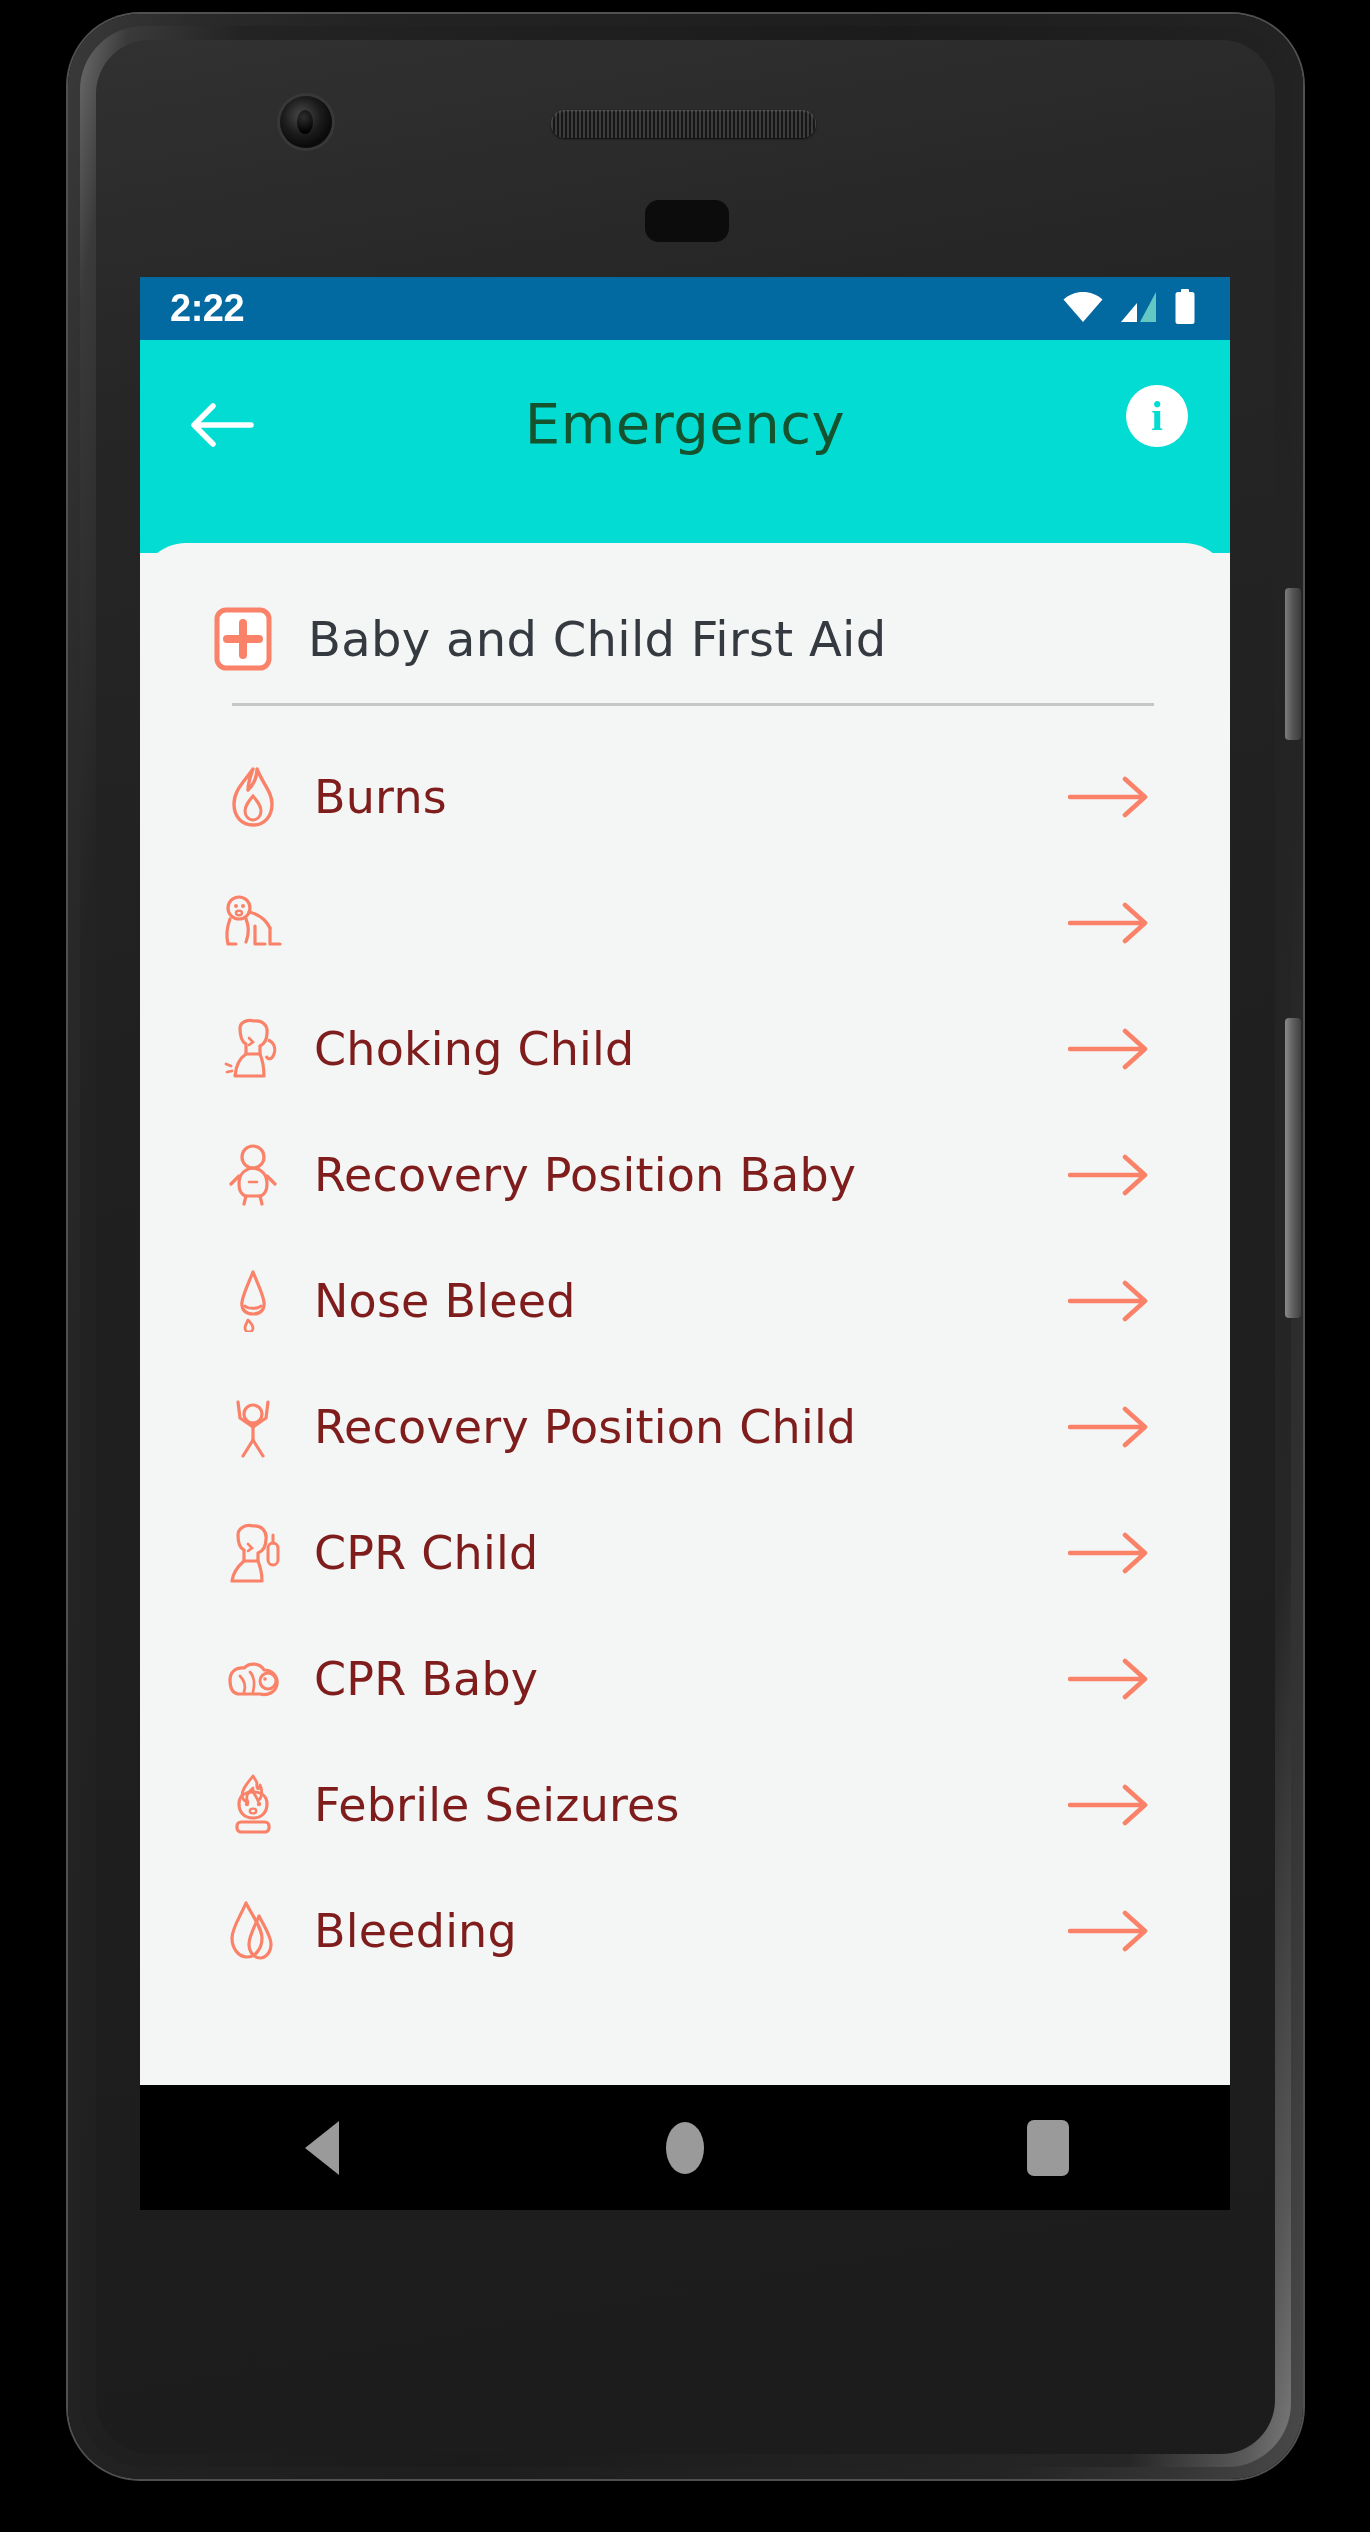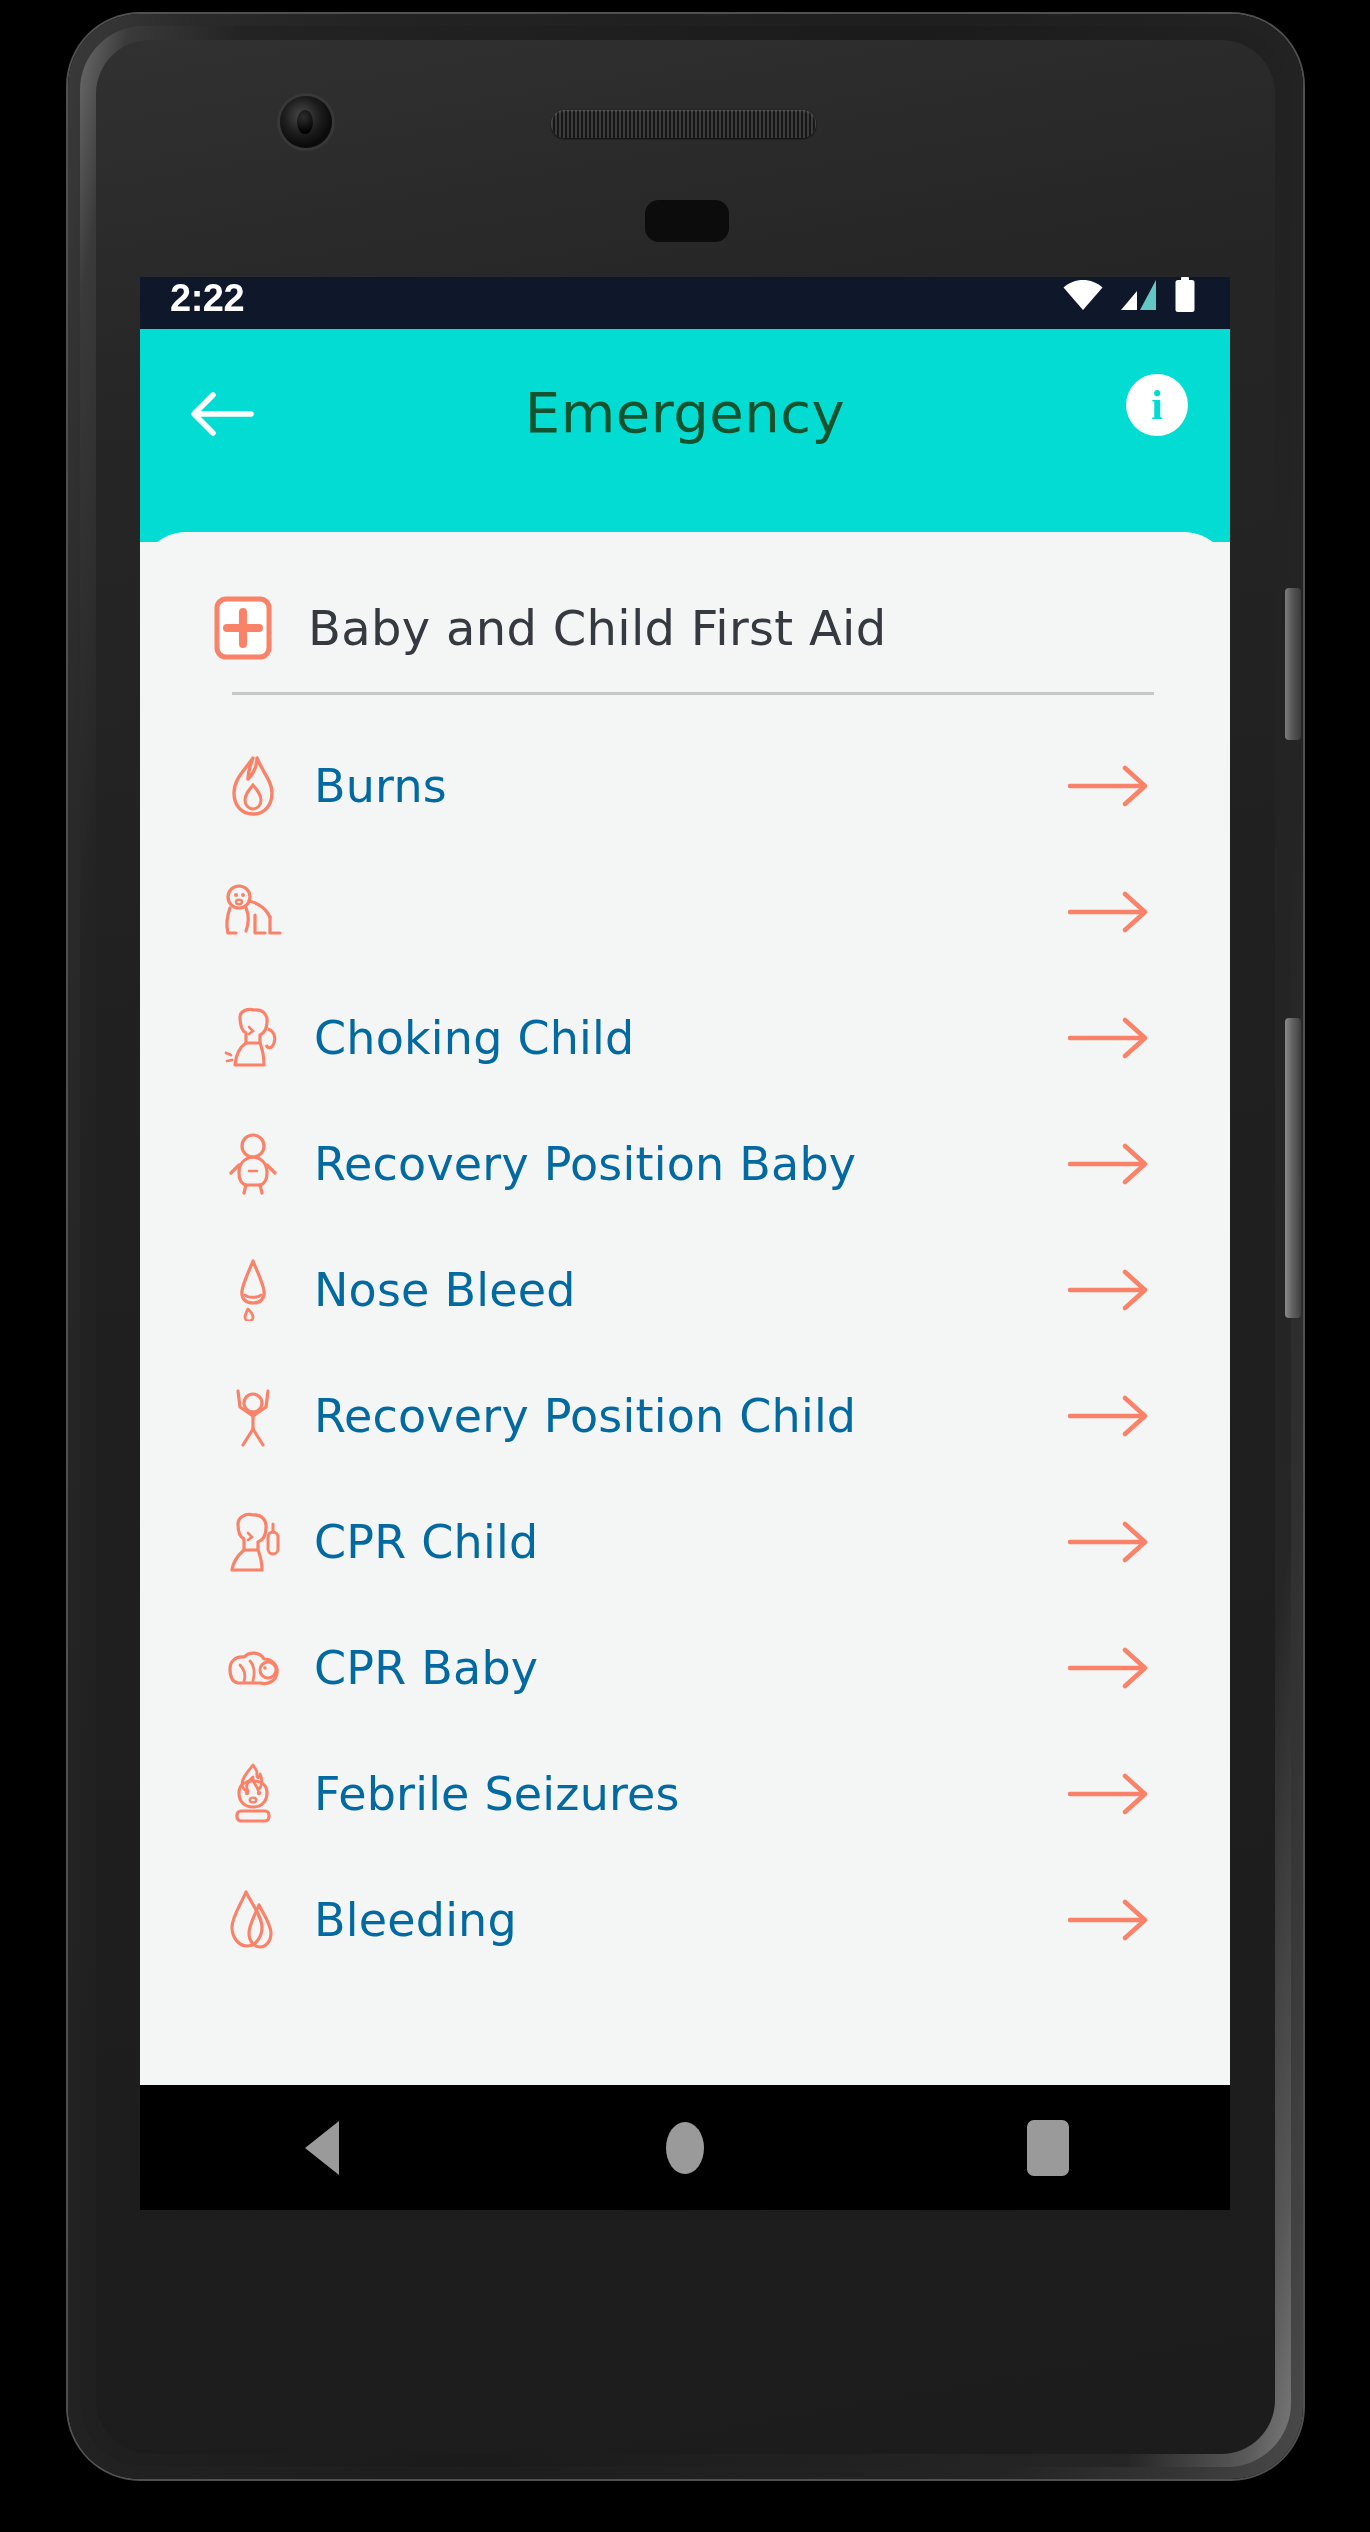--- a/index.html
+++ b/index.html
@@ -77,23 +77,23 @@
     position:absolute;
     left:140px; top:277px;
     width:1090px; height:1933px;
     background:#f4f5f5;
     overflow:hidden;
   }
 
   
   .status-bar {
     position:relative;
-    height:52px;
-    background:#0f172a;
-    display:flex; align-items:flex-start;
+    height:63px;
+    background:#0369a1;
+    display:flex; align-items:center;
     padding:0 34px 0 30px;
   }
   .status-time {
     color:#fff; font-size:38px; font-weight:700;
     font-family:"Liberation Sans", sans-serif;
     letter-spacing:-.5px;
   }
   .status-icons {
     margin-left:auto; display:flex; align-items:center; gap:16px;
   }
@@ -174,21 +174,21 @@
     display:flex; align-items:center;
     height:126px;
     padding-left:12px;
   }
   .row-icon {
     width:62px; height:62px;
     margin-right:30px; flex:none;
     display:flex; align-items:center; justify-content:center;
   }
   .row-label {
-    font-size:46px; color:#0369a1;
+    font-size:46px; color:#7f1d1d;
     font-family:"DejaVu Sans", sans-serif;
     font-weight:400;
     letter-spacing:.2px;
   }
   .row-arrow {
     margin-left:auto; margin-right:12px;
     width:80px; height:46px;
     display:flex; align-items:center; justify-content:center;
   }
 

